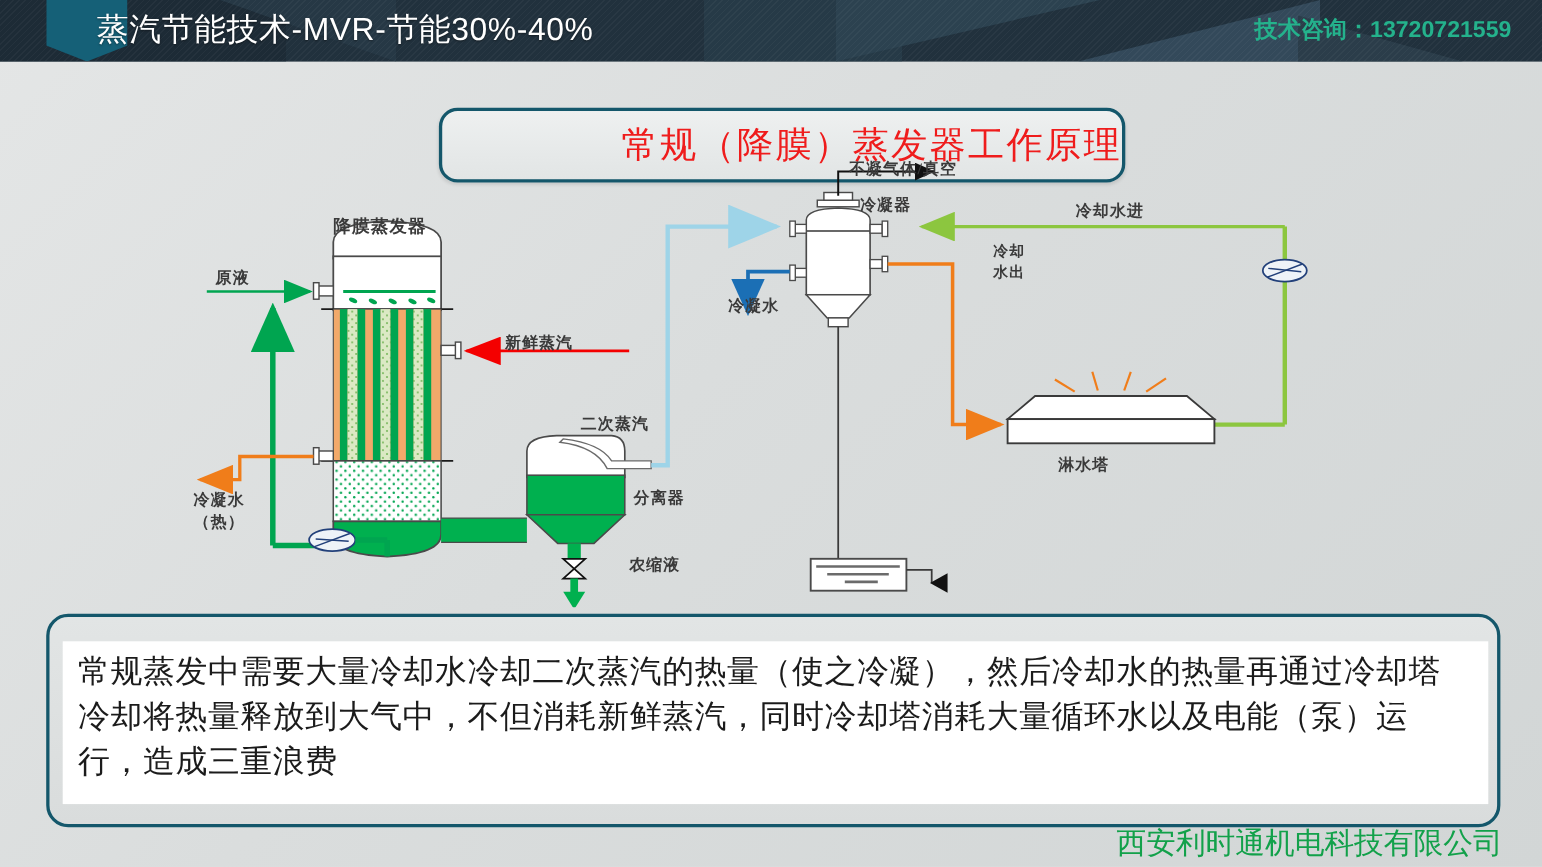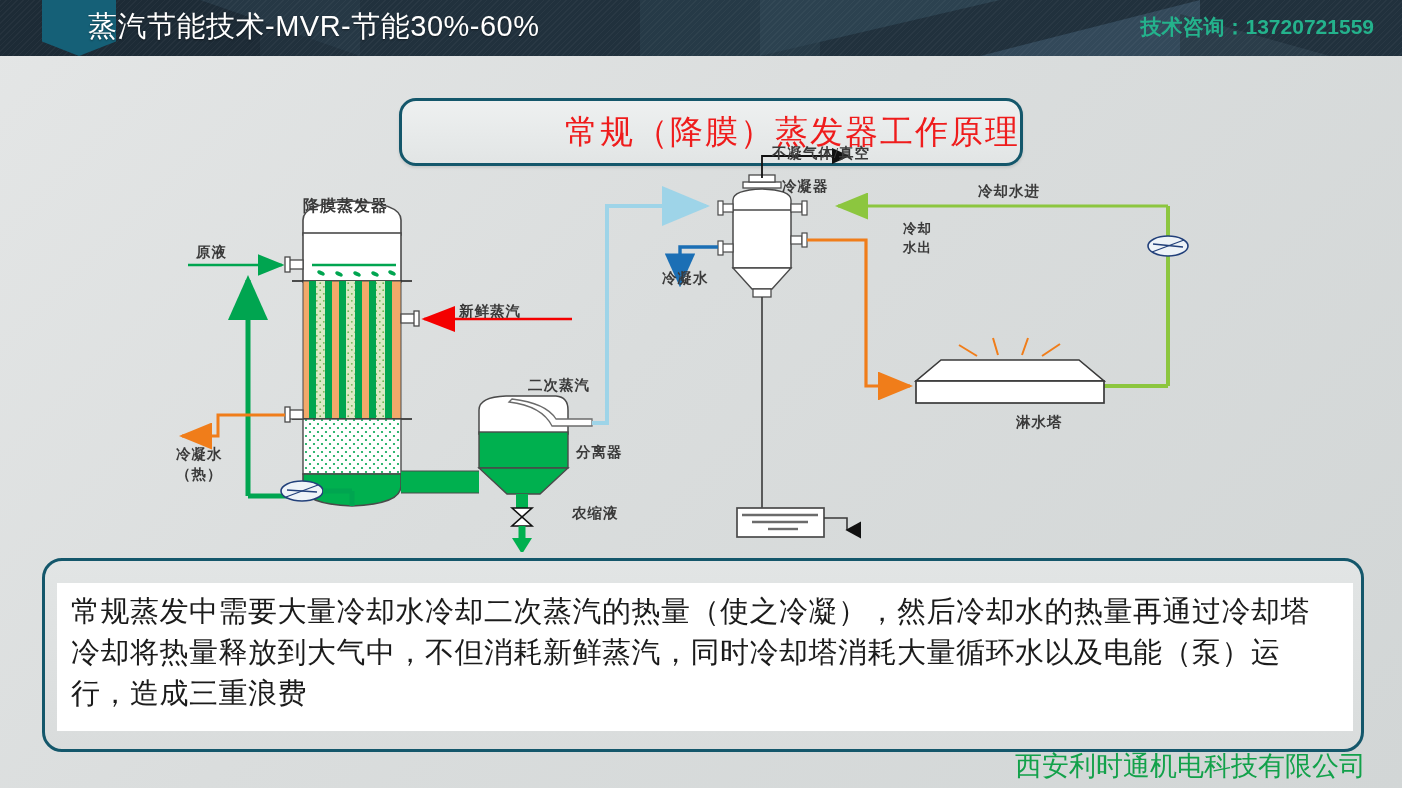--- a/index.html
+++ b/index.html
@@ -108,21 +108,21 @@
 
   <div id="header">
     <div class="facet f1"></div>
     <div class="facet f2"></div>
     <div class="facet f6"></div>
     <div class="facet f3"></div>
     <div class="facet f4"></div>
     <div class="facet f5"></div>
     <div class="stripes"></div>
     <div id="banner-tab"></div>
-    <div id="header-title">蒸汽节能技术-MVR-节能30%-60%</div>
+    <div id="header-title">蒸汽节能技术-MVR-节能30%-40%</div>
     <div id="contact">技术咨询：13720721559</div>
   </div>
 
   <div id="title-pill">
     <div id="title-pill-text">常规（降膜）蒸发器工作原理</div>
   </div>
 
   <div id="diagram">
     <svg width="1402" height="414" viewBox="0 0 1402 414" xmlns="http://www.w3.org/2000/svg">
       <defs>
@@ -316,21 +316,21 @@
     <div class="lbl" style="left:176px;top:327px;">（热）</div>
     <div class="lbl" style="left:528px;top:238px;">二次蒸汽</div>
     <div class="lbl" style="left:576px;top:305px;font-family:Liberation Serif, serif;">分离器</div>
     <div class="lbl" style="left:572px;top:366px;">农缩液</div>
     <div class="lbl" style="left:765px;top:6px;margin-left:7px;">不凝气体/真空</div>
     <div class="lbl" style="left:782px;top:39px;">冷凝器</div>
     <div class="lbl" style="left:662px;top:131px;">冷凝水</div>
     <div class="lbl" style="left:978px;top:44px;">冷却水进</div>
     <div class="lbl sm" style="left:903px;top:82px;">冷却</div>
     <div class="lbl sm" style="left:903px;top:101px;">水出</div>
-    <div class="lbl" style="left:1016px;top:275px;">淋水塔</div>
+    <div class="lbl" style="left:962px;top:275px;">淋水塔</div>
   </div>
 
   <div id="textbox-outer">
     <div id="textbox-inner">
       <div id="textbox-body">常规蒸发中需要大量冷却水冷却二次蒸汽的热量（使之冷凝），然后冷却水的热量再通过冷却塔冷却将热量释放到大气中，不但消耗新鲜蒸汽，同时冷却塔消耗大量循环水以及电能（泵）运行，造成三重浪费</div>
     </div>
   </div>
 
   <div id="footer-company">西安利时通机电科技有限公司</div>
 

